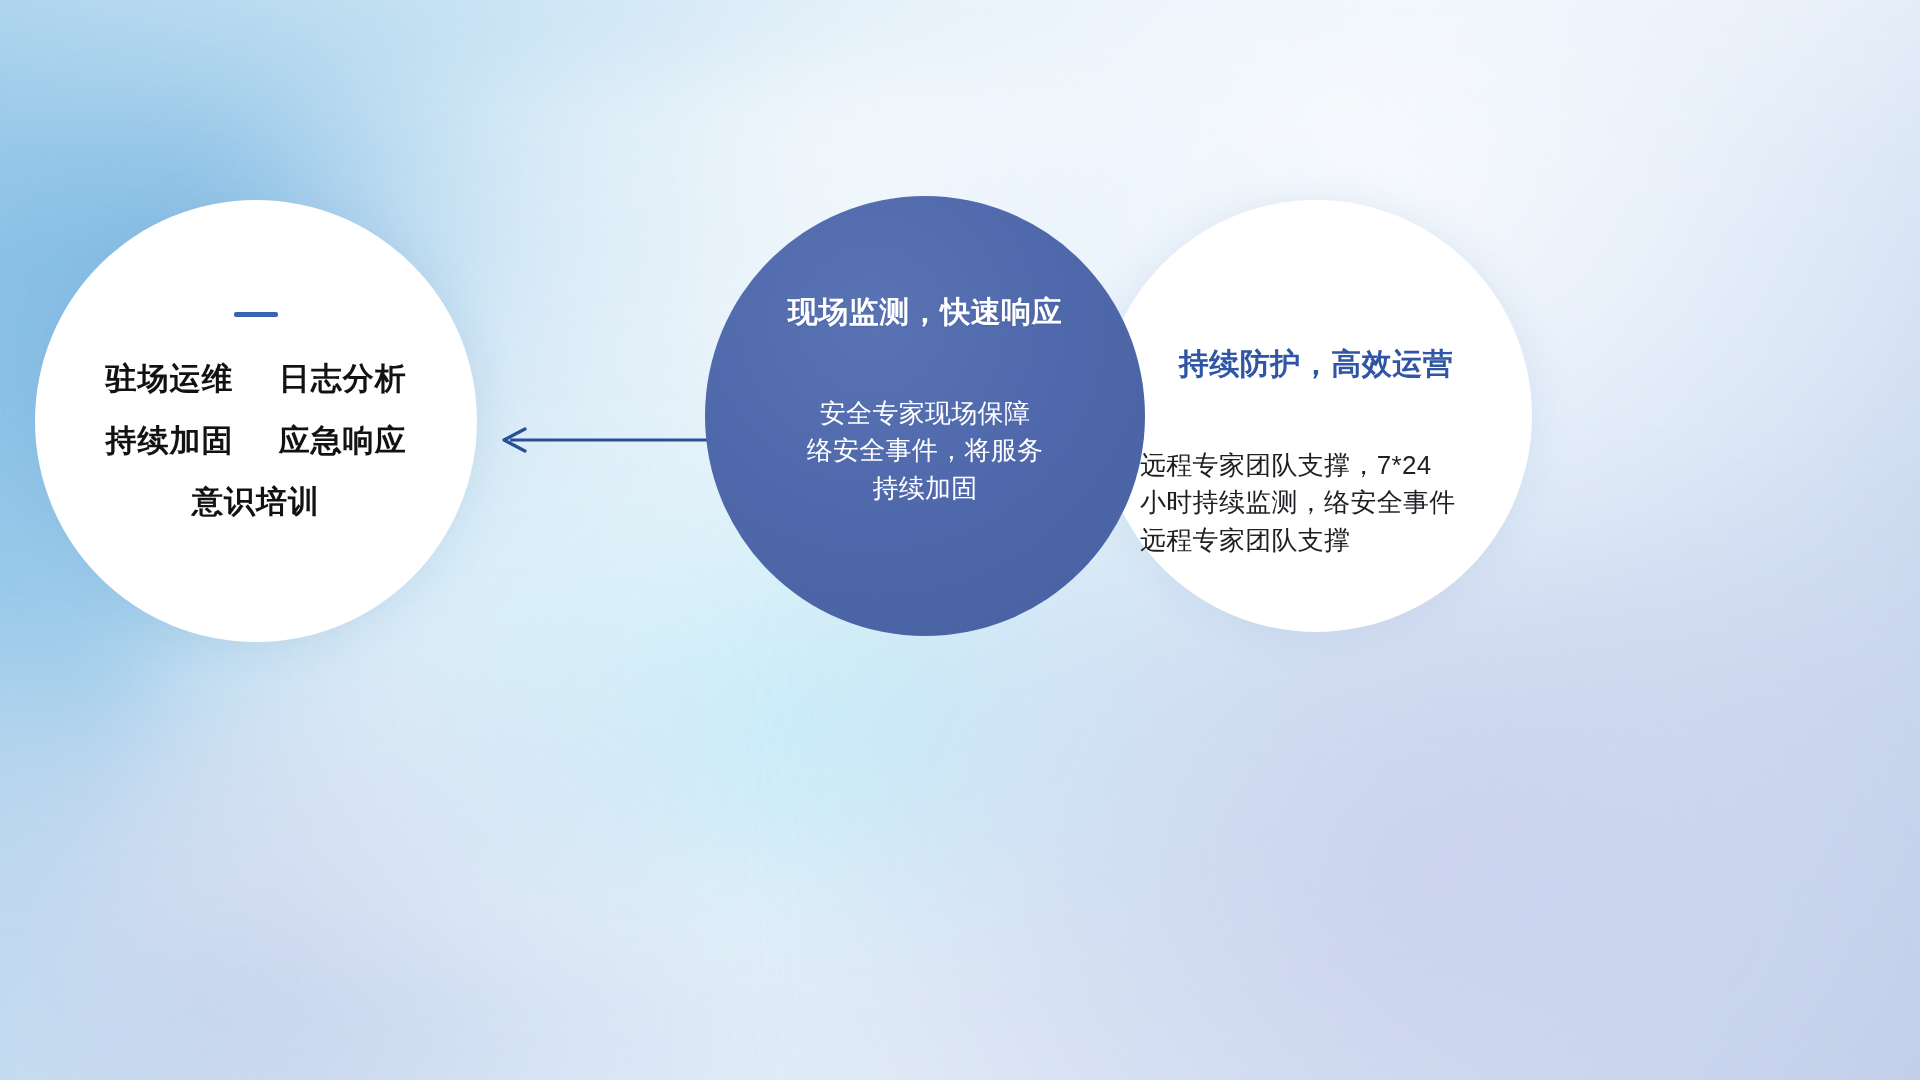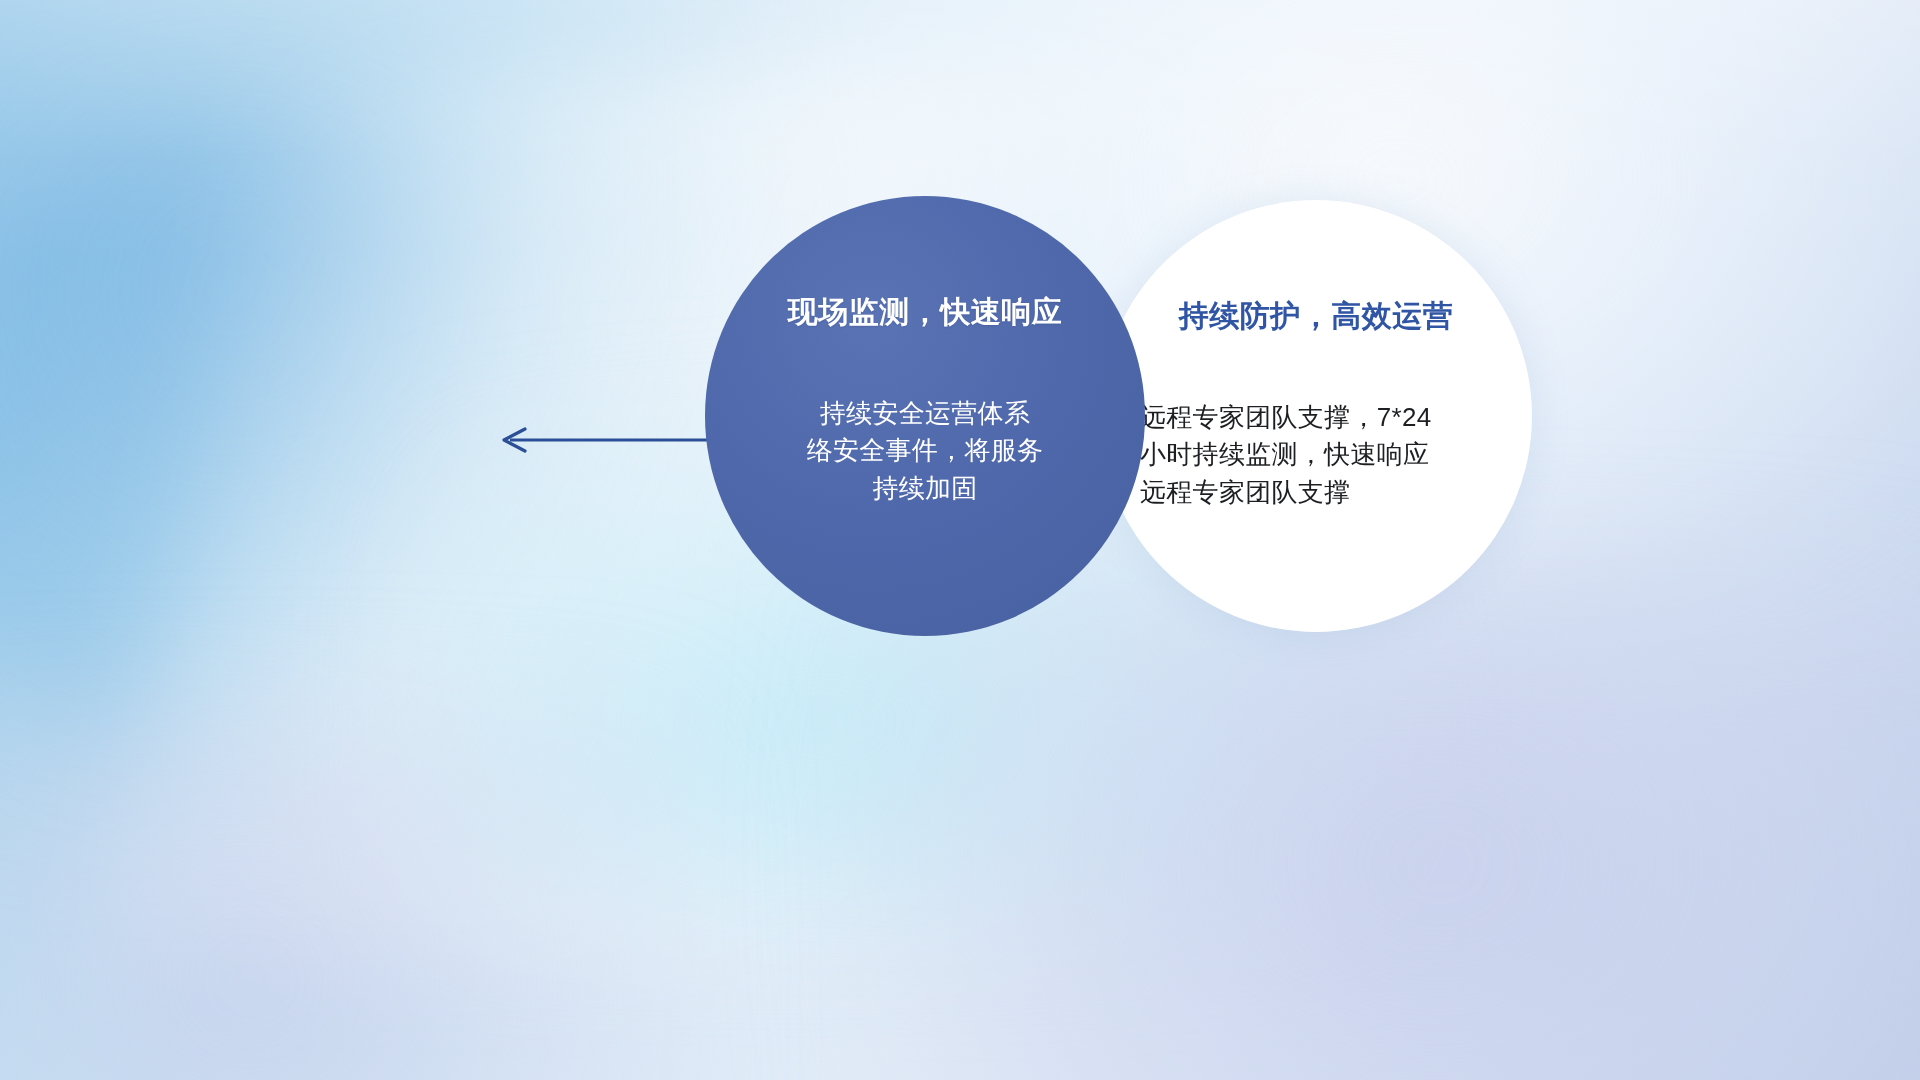--- a/index.html
+++ b/index.html
@@ -241,20 +241,21 @@
     padding-top: 96px;
   }
 
   #circle-right .heading {
     font-size: 30px;
     font-weight: bold;
     color: #2f55a4;
     letter-spacing: 0.5px;
     white-space: nowrap;
     margin-bottom: 62px;
+    margin-top: 48px;
   }
 
   #circle-right .body {
     font-size: 26px;
     line-height: 1.44;
     color: #1d1f22;
     width: 352px;
     letter-spacing: 0.3px;
   }
 
@@ -273,32 +274,51 @@
   <div class="bg-cyan-bottom"></div>
   <div class="bg-lav-bottom"></div>
   <div class="bg-lav-left-bottom"></div>
   <div class="bg-top-wash"></div>
 
   <svg class="connector" viewBox="0 0 1920 1080" width="1920" height="1080">
     <line x1="712" y1="440" x2="510" y2="440" stroke="#2a4f96" stroke-width="3.2" stroke-linecap="butt"></line>
     <polyline points="525,429 504,440 525,451" fill="none" stroke="#2a4f96" stroke-width="3.2" stroke-linecap="round" stroke-linejoin="round"></polyline>
   </svg>
 
+  <div class="circle" id="circle-left">
+    <div class="dash-divider"></div>
+
+    <div class="left-line">
+      <span>驻场运维</span>
+      <span class="gap"></span>
+      <span>日志分析</span>
+    </div>
+
+    <div class="left-line">
+      <span>持续加固</span>
+      <span class="gap"></span>
+      <span>应急响应</span>
+    </div>
+
+    <div class="left-line last">
+      <span>意识培训</span>
+    </div>
+  </div>
 
   <div class="circle" id="circle-middle">
     <div class="heading">现场监测，快速响应</div>
     <div class="body">
-      <span class="body-line">持续安全运营体系</span>
+      <span class="body-line">安全专家现场保障</span>
       <span class="body-line">络安全事件，将服务</span>
       <span class="body-line">持续加固</span>
     </div>
   </div>
 
   <div class="circle" id="circle-right">
     <div class="heading">持续防护，高效运营</div>
     <div class="body">
       <span class="body-line">远程专家团队支撑，7*24</span>
-      <span class="body-line">小时持续监测，快速响应</span>
+      <span class="body-line">小时持续监测，络安全事件</span>
       <span class="body-line">远程专家团队支撑</span>
     </div>
   </div>
 
 </div>
 
 </body></html>

